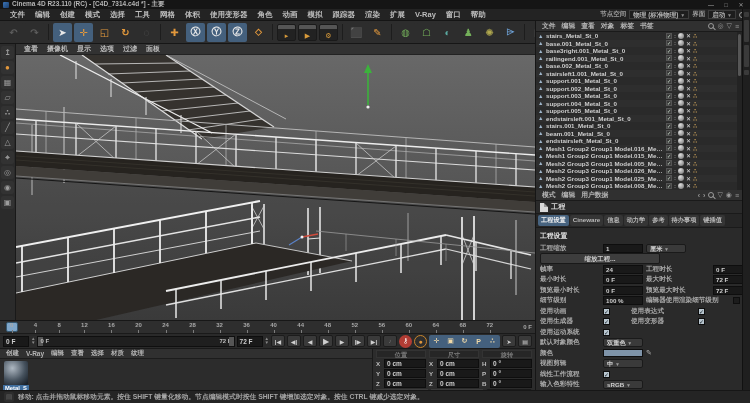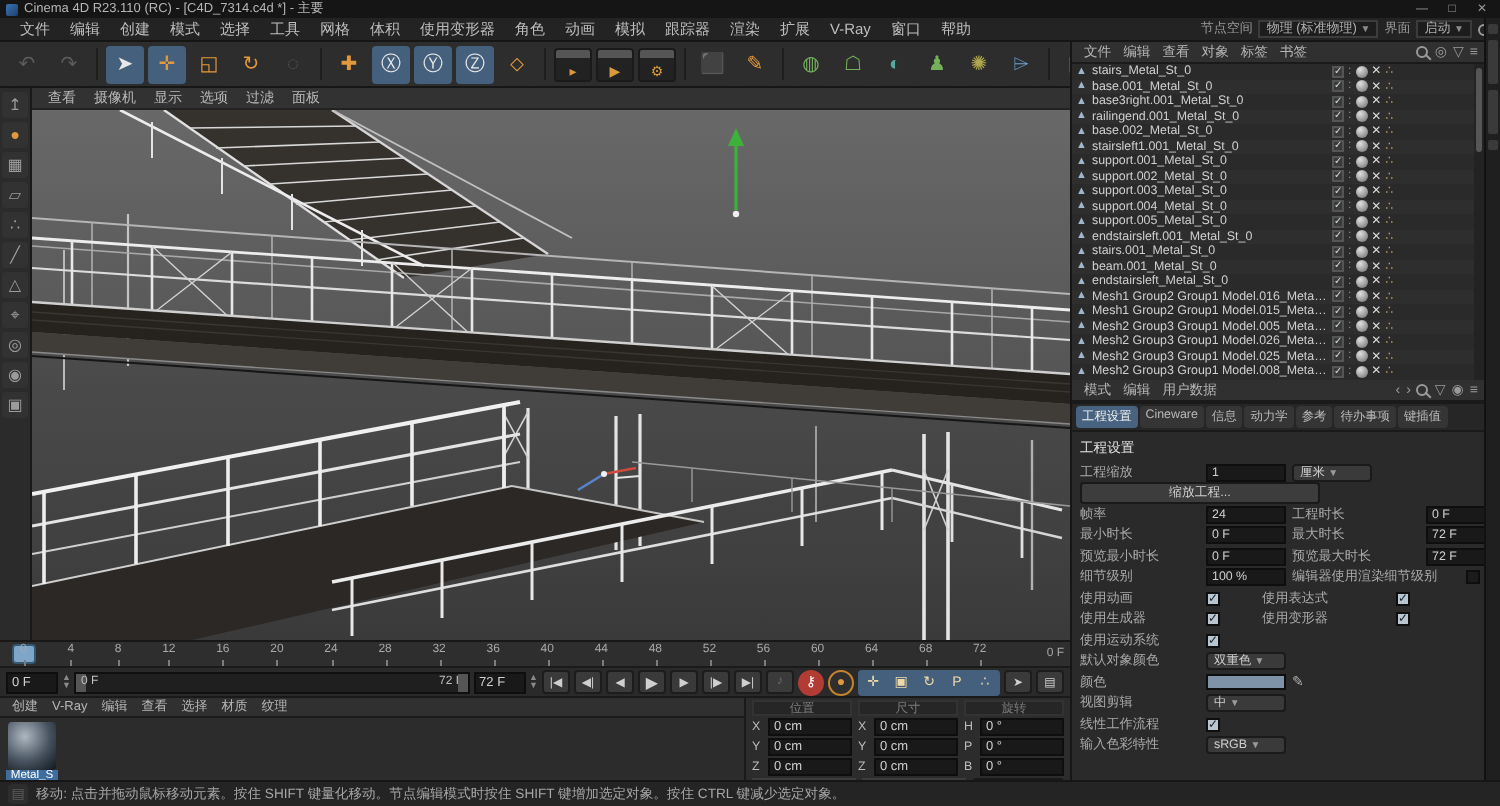--- a/index.html
+++ b/index.html
@@ -1,19 +1,19 @@
 <!DOCTYPE html>
 <html><head>
 <meta charset="utf-8">
 <style>
   *{margin:0;padding:0;box-sizing:border-box;}
   html,body{width:750px;height:403px;overflow:hidden;background:#1b1b1b;
     font-family:"Liberation Sans","DejaVu Sans",sans-serif;color:#c6c6c6;}
   #app{position:relative;width:750px;height:403px;background:#262626;}
-  .abs{position:absolute;}
+  .abs{position:absolute;font-weight:bold;}
   
   #titlebar{left:0;top:0;width:750px;height:9px;background:#151515;display:flex;align-items:center;
     font-size:6.5px;color:#b5b5b5;padding:0 3px;gap:3px;}
   #titlebar .appicon{width:6px;height:6px;background:linear-gradient(135deg,#3a74b8,#1d3f6b);border-radius:1px;}
   #titlebar .wingap{flex:1;}
   .winbtn{width:12px;height:8px;font-size:6px;color:#999;text-align:center;line-height:8px;}
   
   #menubar{left:0;top:9px;width:750px;height:12px;background:#232323;display:flex;align-items:center;
     font-size:7.5px;color:#bdbdbd;padding:0 5px;border-bottom:1px solid #151515;}
   #menubar .mitem{padding:0 5px;white-space:nowrap;}
@@ -748,20 +748,24 @@
         </span>
       <span class="pright">
         <span>‹</span>
         <span>›</span>
         <span class="mag"></span>
         <span>▽</span>
         <span>◉</span>
         <span>≡</span>
       </span>
     </div>
+    <div id="amtitle">
+      <span class="file-ic"></span>
+      <span>工程</span>
+    </div>
     <div id="amtabs">
       <span class="amtab active">工程设置</span>
       <span class="amtab">Cineware</span>
       <span class="amtab">信息</span>
       <span class="amtab">动力学</span>
       <span class="amtab">参考</span>
       <span class="amtab">待办事项</span>
       <span class="amtab">键插值</span>
     </div>
     <div id="ambody">

